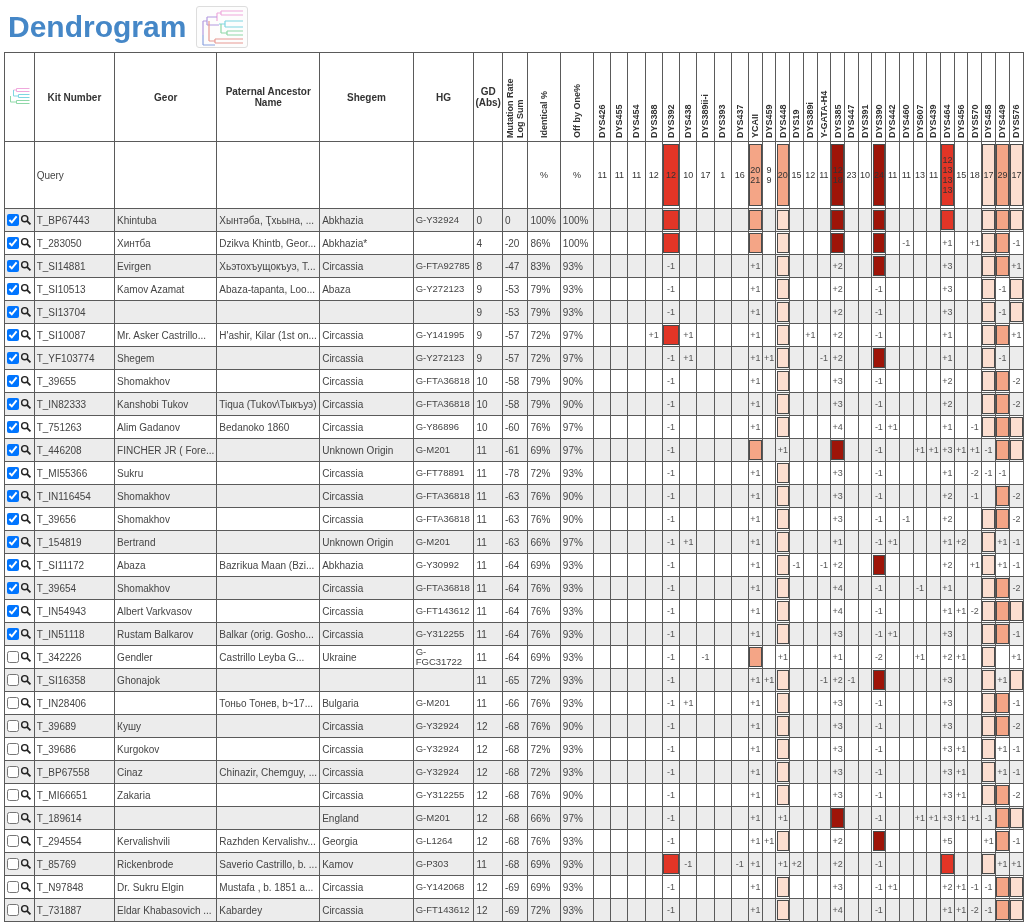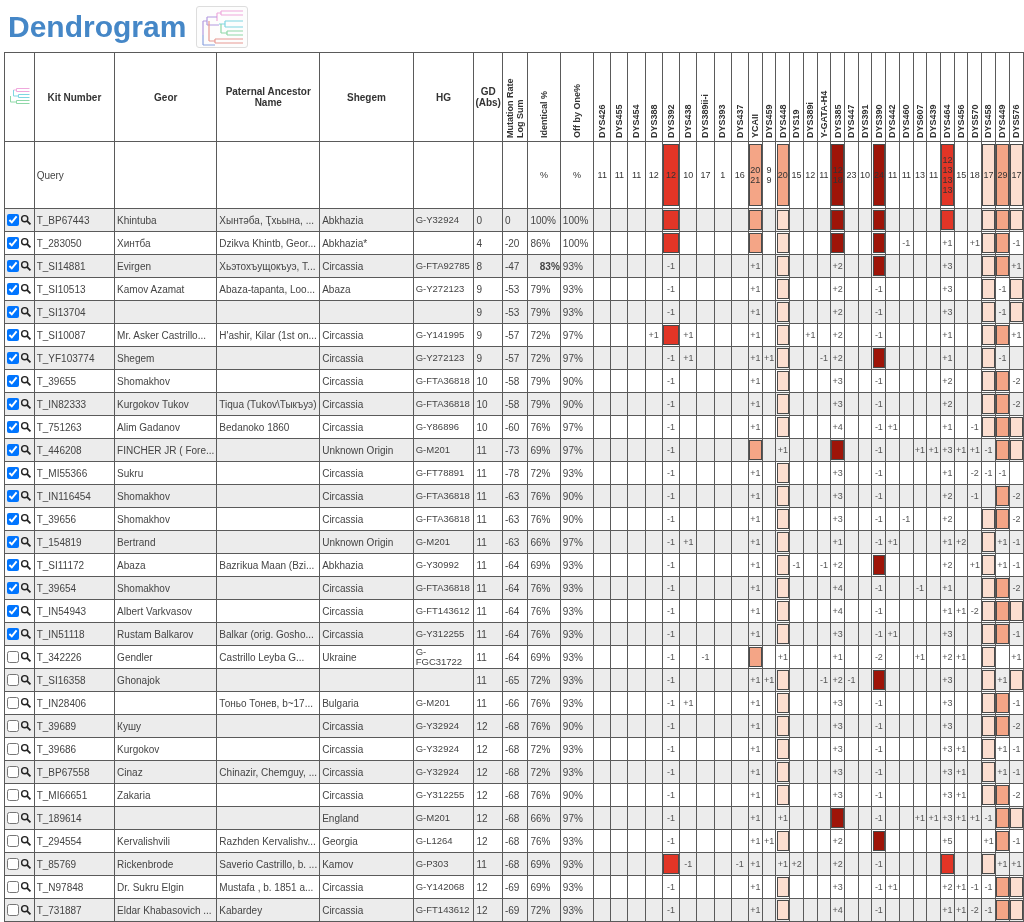--- a/index.html
+++ b/index.html
@@ -434,21 +434,21 @@
               </svg>
             </div>
           </td>
           <td class="txt">T_SI14881</td>
           <td class="txt">Evirgen</td>
           <td class="txt">Хьэтохъущокъуэ, Т...</td>
           <td class="txt">Circassia</td>
           <td class="wrap">G-FTA92785</td>
           <td style="text-align: left; padding-left: 2px;">8</td>
           <td style="text-align: left; padding-left: 2px;">-47</td>
-          <td style="text-align: right; padding-left: 2px; font-weight: bold;">83%</td>
+          <td style="text-align: left; padding-left: 2px;">83%</td>
           <td style="text-align: left; padding-left: 2px;">93%</td>
           <td class="mk"></td>
           <td class="mk"></td>
           <td class="mk"></td>
           <td class="mk"></td>
           <td class="mk">-1</td>
           <td class="mk"></td>
           <td class="mk"></td>
           <td class="mk"></td>
           <td class="mk"></td>
@@ -762,21 +762,21 @@
           <td>
             <div class="selcell">
               <input type="checkbox" checked="" style="">
               <svg class="mag" viewBox="0 0 14 14">
                 <circle cx="5.5" cy="5.5" r="3.6" fill="none" stroke="#222" stroke-width="1.6"></circle>
                 <line x1="8.4" y1="8.4" x2="12.2" y2="12.2" stroke="#222" stroke-width="2"></line>
               </svg>
             </div>
           </td>
           <td class="txt">T_IN82333</td>
-          <td class="txt">Kurgokov Tukov</td>
+          <td class="txt">Kanshobi Tukov</td>
           <td class="txt">Tiqua (Tukov\Тыкъуэ)</td>
           <td class="txt">Circassia</td>
           <td class="wrap">G-FTA36818</td>
           <td style="text-align: left; padding-left: 2px;">10</td>
           <td style="text-align: left; padding-left: 2px;">-58</td>
           <td style="text-align: left; padding-left: 2px;">79%</td>
           <td style="text-align: left; padding-left: 2px;">90%</td>
           <td class="mk"></td>
           <td class="mk"></td>
           <td class="mk"></td>
@@ -879,21 +879,21 @@
                 <line x1="8.4" y1="8.4" x2="12.2" y2="12.2" stroke="#222" stroke-width="2"></line>
               </svg>
             </div>
           </td>
           <td class="txt">T_446208</td>
           <td class="txt">FINCHER JR ( Fore...</td>
           <td class="txt"></td>
           <td class="txt">Unknown Origin</td>
           <td class="wrap">G-M201</td>
           <td style="text-align: left; padding-left: 2px;">11</td>
-          <td style="text-align: left; padding-left: 2px;">-73</td>
+          <td style="text-align: left; padding-left: 2px;">-61</td>
           <td style="text-align: left; padding-left: 2px;">69%</td>
           <td style="text-align: left; padding-left: 2px;">97%</td>
           <td class="mk"></td>
           <td class="mk"></td>
           <td class="mk"></td>
           <td class="mk"></td>
           <td class="mk">-1</td>
           <td class="mk"></td>
           <td class="mk"></td>
           <td class="mk"></td>

